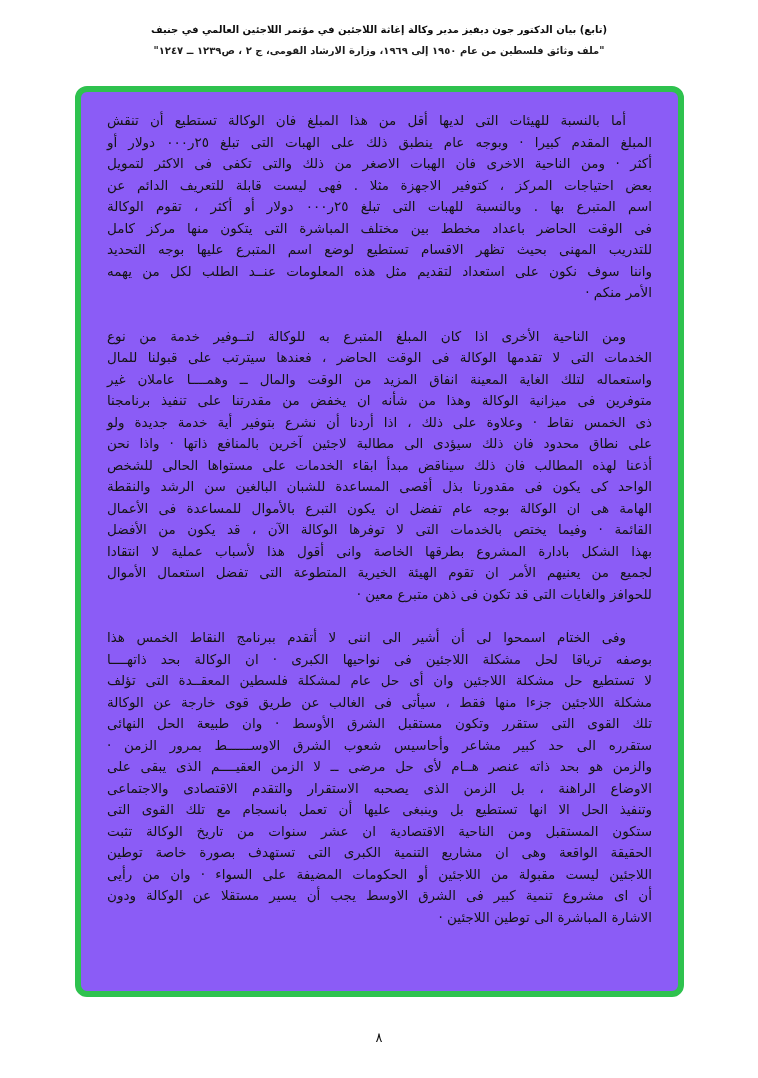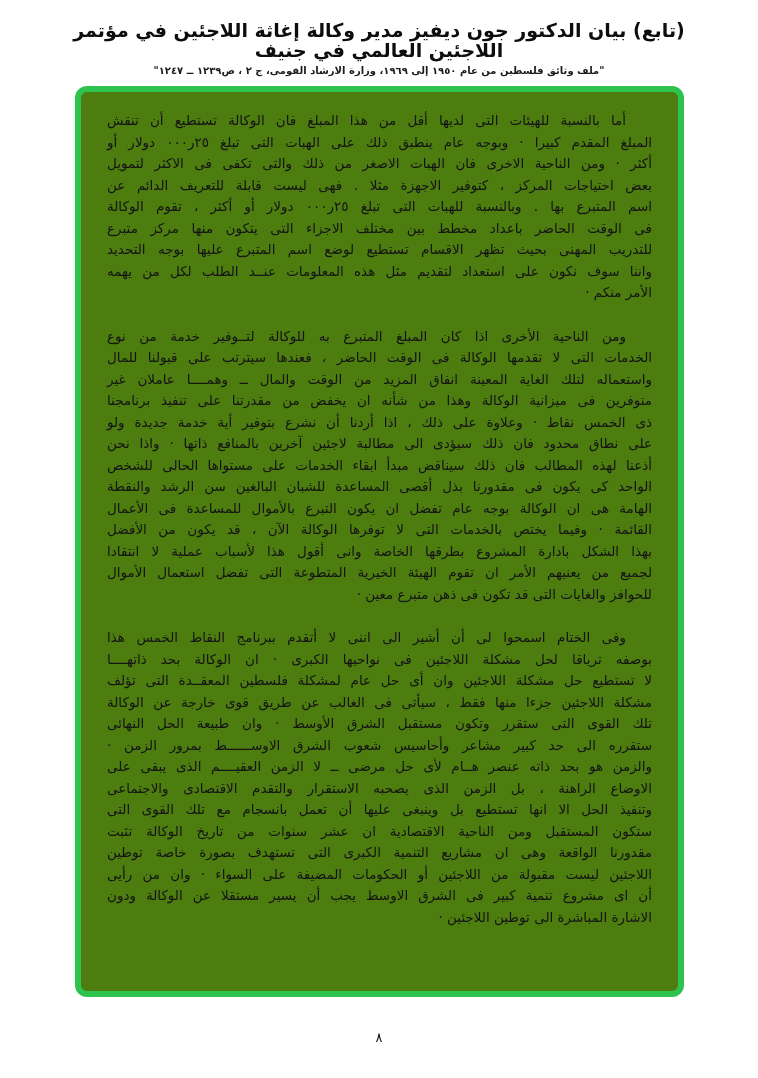--- a/index.html
+++ b/index.html
@@ -20,41 +20,41 @@
     top: 0;
     left: 0;
     width: 758px;
   }
   .doc-title {
     margin-top: 20px;
     padding: 0 70px;
     text-align: center;
     direction: rtl;
     font-weight: bold;
-    font-size: 19px;
+    font-size: 10px;
     line-height: 20px;
     color: #0d0d0d;
   }
   .doc-source {
     margin-top: 5px;
     text-align: center;
     direction: rtl;
     font-weight: bold;
     font-size: 10px;
     color: #1c1c1c;
   }
   .frame {
     position: absolute;
     left: 75px;
     top: 86px;
     width: 597px;
     height: 899px;
     border: 6px solid #2ec24e;
     border-radius: 12px;
-    background: #4d7c0f;
+    background: #8b5cf6;
     box-sizing: content-box;
   }
   .content {
     position: absolute;
     top: 18px;
     right: 26px;
     left: 26px;
     direction: rtl;
   }
   .para {
@@ -95,21 +95,21 @@
 </header>
 
 <div class="frame" style="border-color: rgb(46, 194, 78);">
   <div class="content">
       <div class="para">
         <div class="line first">أما بالنسبة للهيئات التى لديها أقل من هذا المبلغ فان الوكالة تستطيع أن تنقش</div>
         <div class="line">المبلغ المقدم كبيرا · وبوجه عام ينطبق ذلك على الهبات التى تبلغ ٢٥ر٠٠٠ دولار أو</div>
         <div class="line">أكثر · ومن الناحية الاخرى فان الهبات الاصغر من ذلك والتى تكفى فى الاكثر لتمويل</div>
         <div class="line">بعض احتياجات المركز ، كتوفير الاجهزة مثلا . فهى ليست قابلة للتعريف الدائم عن</div>
         <div class="line">اسم المتبرع بها . وبالنسبة للهبات التى تبلغ ٢٥ر٠٠٠ دولار أو أكثر ، تقوم الوكالة</div>
-        <div class="line">فى الوقت الحاضر باعداد مخطط بين مختلف الاجزاء التى يتكون منها مركز متبرع</div>
+        <div class="line">فى الوقت الحاضر باعداد مخطط بين مختلف المباشرة التى يتكون منها مركز كامل</div>
         <div class="line">للتدريب المهنى بحيث تظهر الاقسام تستطيع لوضع اسم المتبرع عليها بوجه التحديد</div>
         <div class="line">واننا سوف نكون على استعداد لتقديم مثل هذه المعلومات عنــد الطلب لكل من يهمه</div>
         <div class="line last">الأمر منكم ·</div>
       </div>
       <div class="para">
         <div class="line first">ومن الناحية الأخرى اذا كان المبلغ المتبرع به للوكالة لتــوفير خدمة من نوع</div>
         <div class="line">الخدمات التى لا تقدمها الوكالة فى الوقت الحاضر ، فعندها سيترتب على قبولنا للمال</div>
         <div class="line">واستعماله لتلك الغاية المعينة انفاق المزيد من الوقت والمال ــ وهمــــا عاملان غير</div>
         <div class="line">متوفرين فى ميزانية الوكالة وهذا من شأنه ان يخفض من مقدرتنا على تنفيذ برنامجنا</div>
         <div class="line">ذى الخمس نقاط · وعلاوة على ذلك ، اذا أردنا أن نشرع بتوفير أية خدمة جديدة ولو</div>
@@ -126,21 +126,21 @@
         <div class="line first">وفى الختام اسمحوا لى أن أشير الى اننى لا أتقدم ببرنامج النقاط الخمس هذا</div>
         <div class="line">بوصفه ترياقا لحل مشكلة اللاجئين فى نواحيها الكبرى · ان الوكالة بحد ذاتهــــا</div>
         <div class="line">لا تستطيع حل مشكلة اللاجئين وان أى حل عام لمشكلة فلسطين المعقــدة التى تؤلف</div>
         <div class="line">مشكلة اللاجئين جزءا منها فقط ، سيأتى فى الغالب عن طريق قوى خارجة عن الوكالة</div>
         <div class="line">تلك القوى التى ستقرر وتكون مستقبل الشرق الأوسط · وان طبيعة الحل النهائى</div>
         <div class="line">ستقرره الى حد كبير مشاعر وأحاسيس شعوب الشرق الاوســــــط بمرور الزمن ·</div>
         <div class="line">والزمن هو بحد ذاته عنصر هــام لأى حل مرضى ــ لا الزمن العقيــــم الذى يبقى على</div>
         <div class="line">الاوضاع الراهنة ، بل الزمن الذى يصحبه الاستقرار والتقدم الاقتصادى والاجتماعى</div>
         <div class="line">وتنفيذ الحل الا انها تستطيع بل وينبغى عليها أن تعمل بانسجام مع تلك القوى التى</div>
         <div class="line">ستكون المستقبل ومن الناحية الاقتصادية ان عشر سنوات من تاريخ الوكالة تثبت</div>
-        <div class="line">مقدورنا الواقعة وهى ان مشاريع التنمية الكبرى التى تستهدف بصورة خاصة توطين</div>
+        <div class="line">الحقيقة الواقعة وهى ان مشاريع التنمية الكبرى التى تستهدف بصورة خاصة توطين</div>
         <div class="line">اللاجئين ليست مقبولة من اللاجئين أو الحكومات المضيفة على السواء · وان من رأيى</div>
         <div class="line">أن اى مشروع تنمية كبير فى الشرق الاوسط يجب أن يسير مستقلا عن الوكالة ودون</div>
         <div class="line last">الاشارة المباشرة الى توطين اللاجئين ·</div>
       </div>
     </div>
 </div>
 
 <div class="page-number">٨</div>
 
 </body></html>

